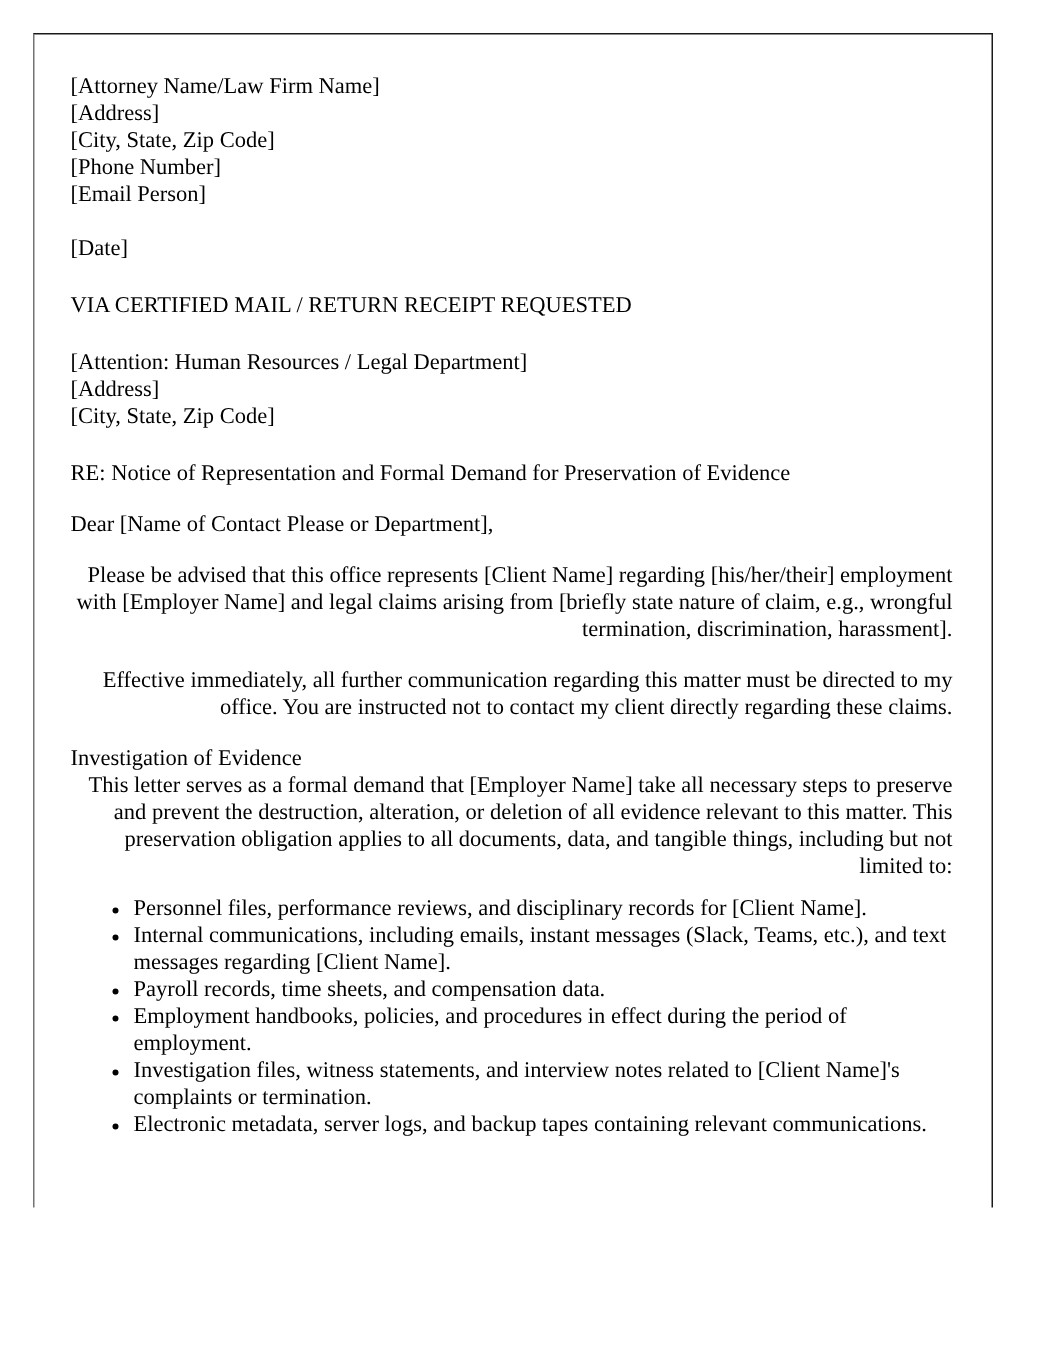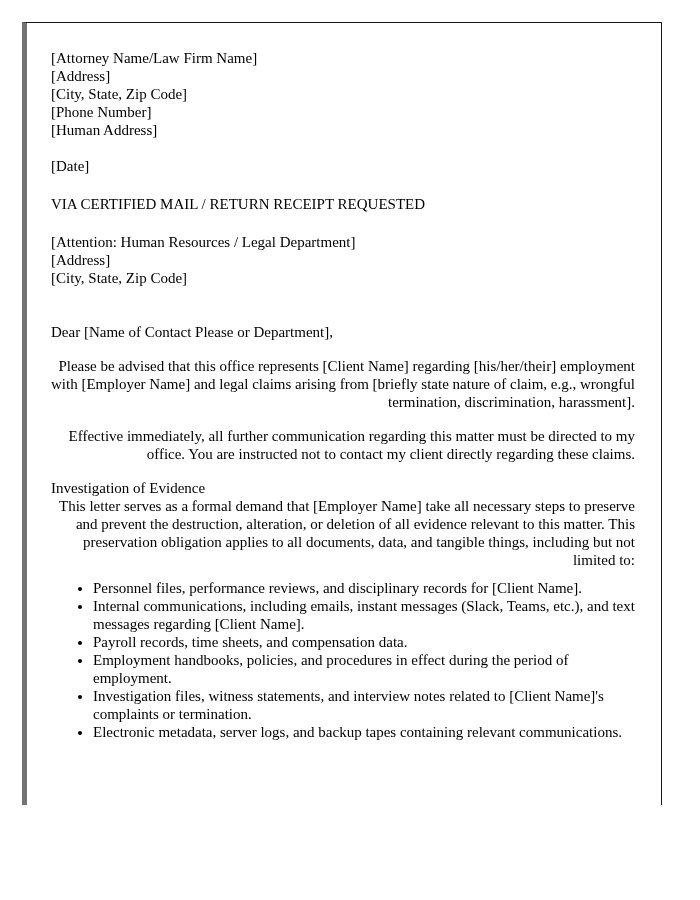--- a/index.html
+++ b/index.html
@@ -15,21 +15,21 @@
     font-family: "Liberation Serif", "DejaVu Serif", serif;
     color: #000000;
   }
   .page {
     position: absolute;
     left: 22px;
     top: 22px;
     width: 640px;
     height: 783px;
     box-sizing: border-box;
-    border-left: 5px solid #737373;
+    border-left: 1px solid #737373;
     border-right: 1px solid #1a1a1a;
     border-top: 1px solid #1a1a1a;
     border-bottom: none;
     background: #ffffff;
     padding: 26px 26px 0 24px;
     overflow: hidden;
   }
   .doc {
     font-size: 15px;
     line-height: 18px;
@@ -68,41 +68,42 @@
 <body>
 
 <div class="page">
   <div class="doc">
 
     <div class="block">
       <div class="line">[Attorney Name/Law Firm Name]</div>
       <div class="line">[Address]</div>
       <div class="line">[City, State, Zip Code]</div>
       <div class="line">[Phone Number]</div>
-      <div class="line">[Human Address]</div>
+      <div class="line">[Email Person]</div>
     </div>
 
     <div class="gap-md"></div>
 
     <div class="line">[Date]</div>
 
     <div class="gap-lg"></div>
 
     <div class="line heading-bold">VIA CERTIFIED MAIL / RETURN RECEIPT REQUESTED</div>
 
     <div class="gap-lg"></div>
 
     <div class="block">
       <div class="line">[Attention: Human Resources / Legal Department]</div>
       <div class="line">[Address]</div>
       <div class="line">[City, State, Zip Code]</div>
     </div>
 
     <div class="gap-lg"></div>
 
+    <div class="line heading-bold">RE: Notice of Representation and Formal Demand for Preservation of Evidence</div>
 
     <div class="gap-sm"></div>
 
     <div class="line">Dear [Name of Contact Please or Department],</div>
 
     <div class="gap-sm"></div>
 
     <p class="para">Please be advised that this office represents [Client Name] regarding [his/her/their] employment with [Employer Name] and legal claims arising from [briefly state nature of claim, e.g., wrongful termination, discrimination, harassment].</p>
 
     <div class="gap-sm"></div>

